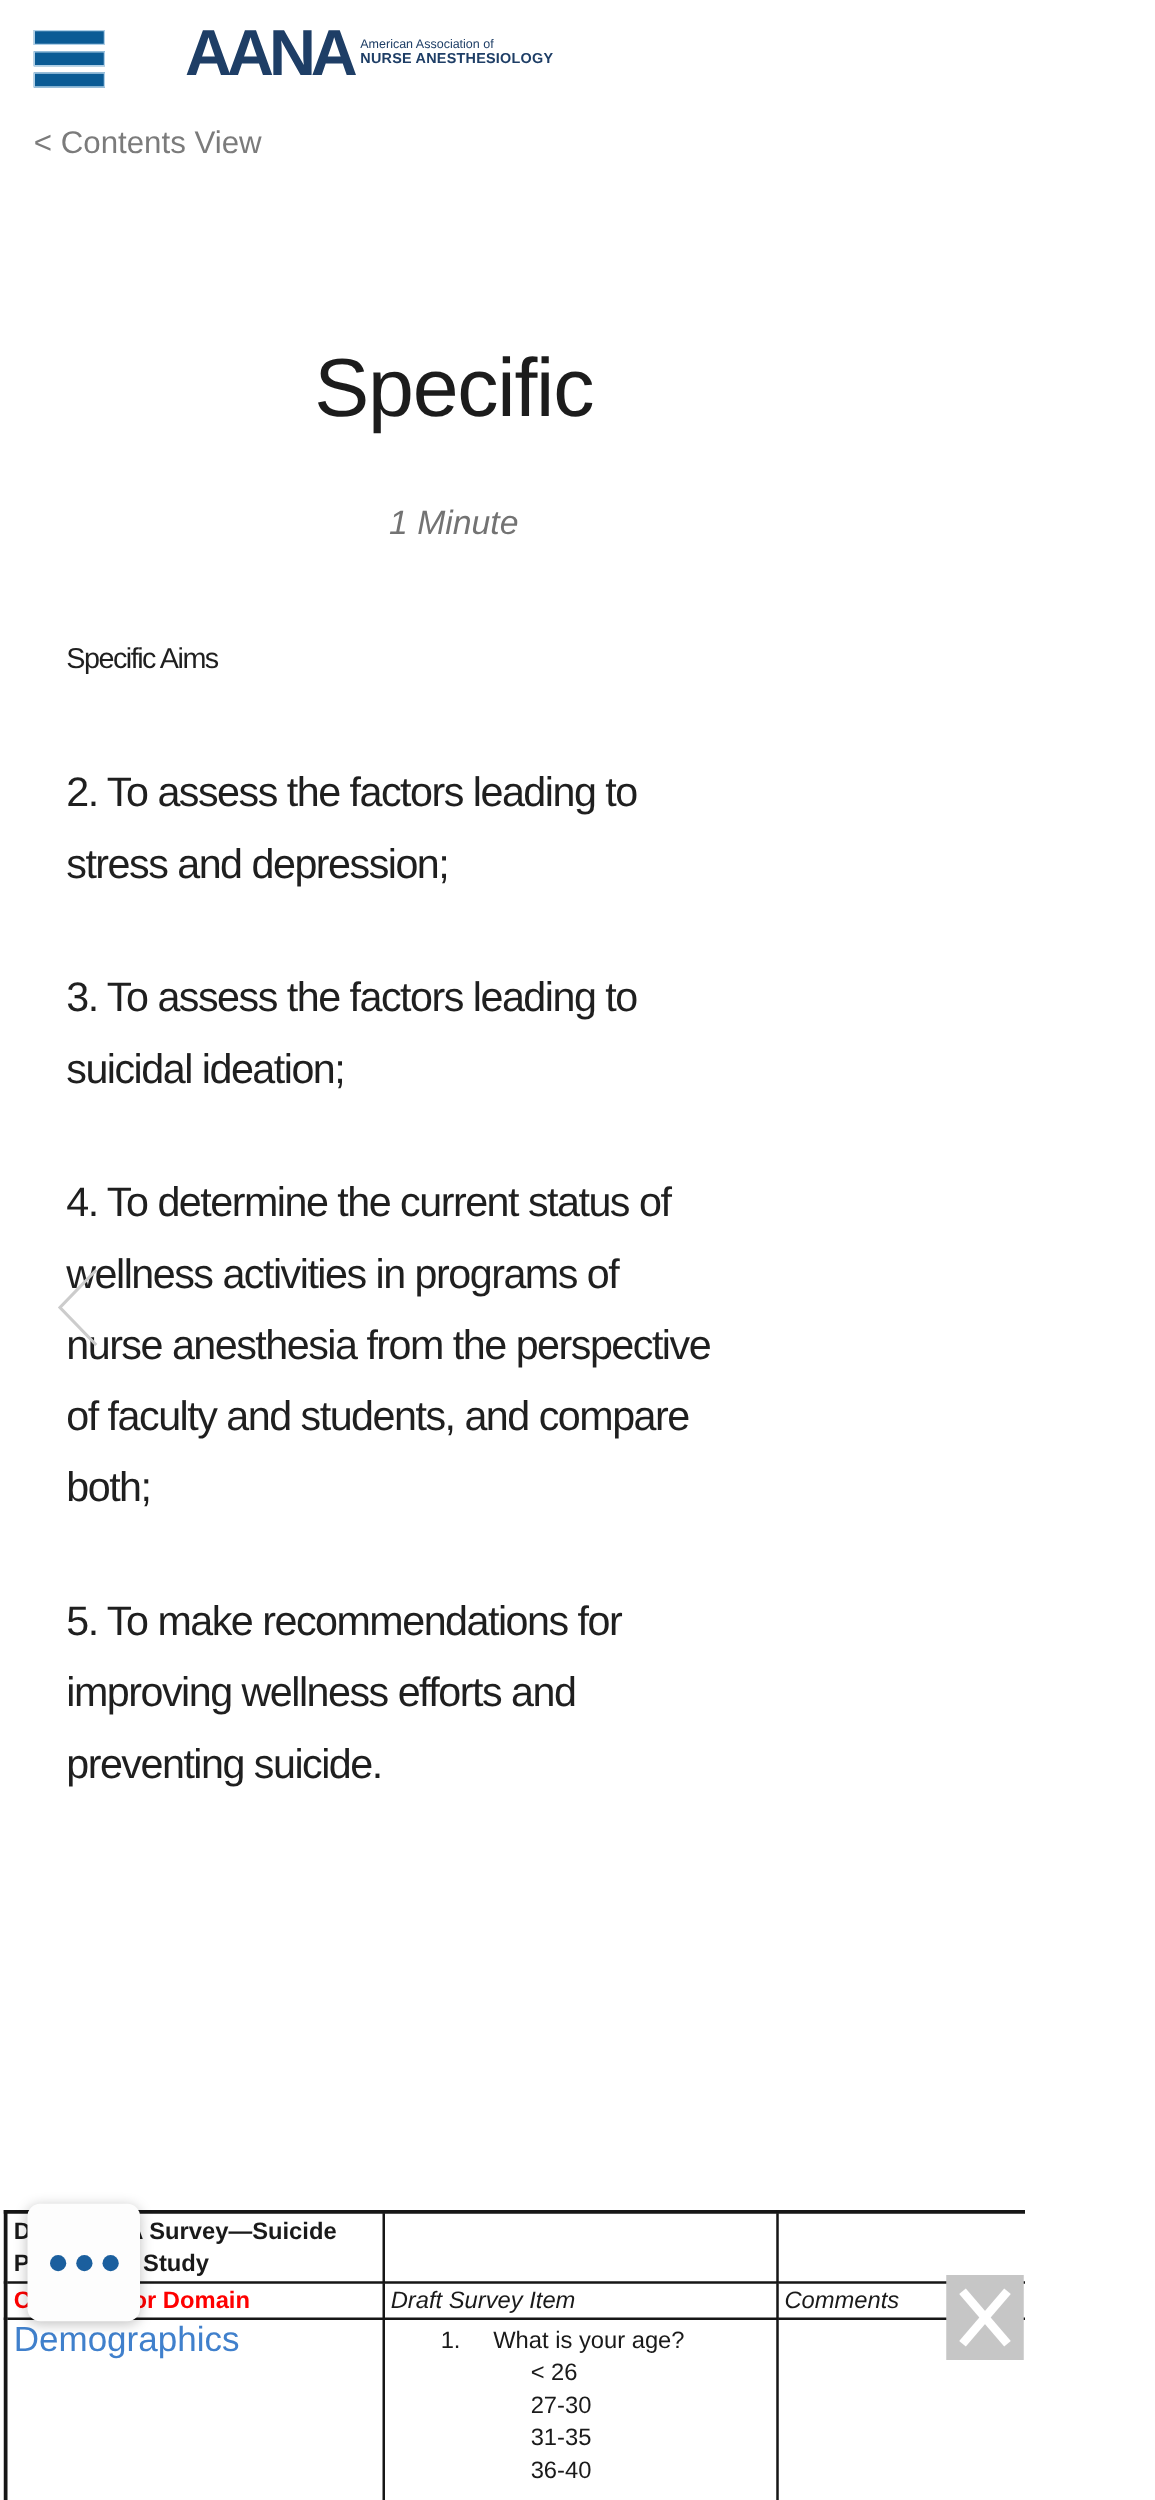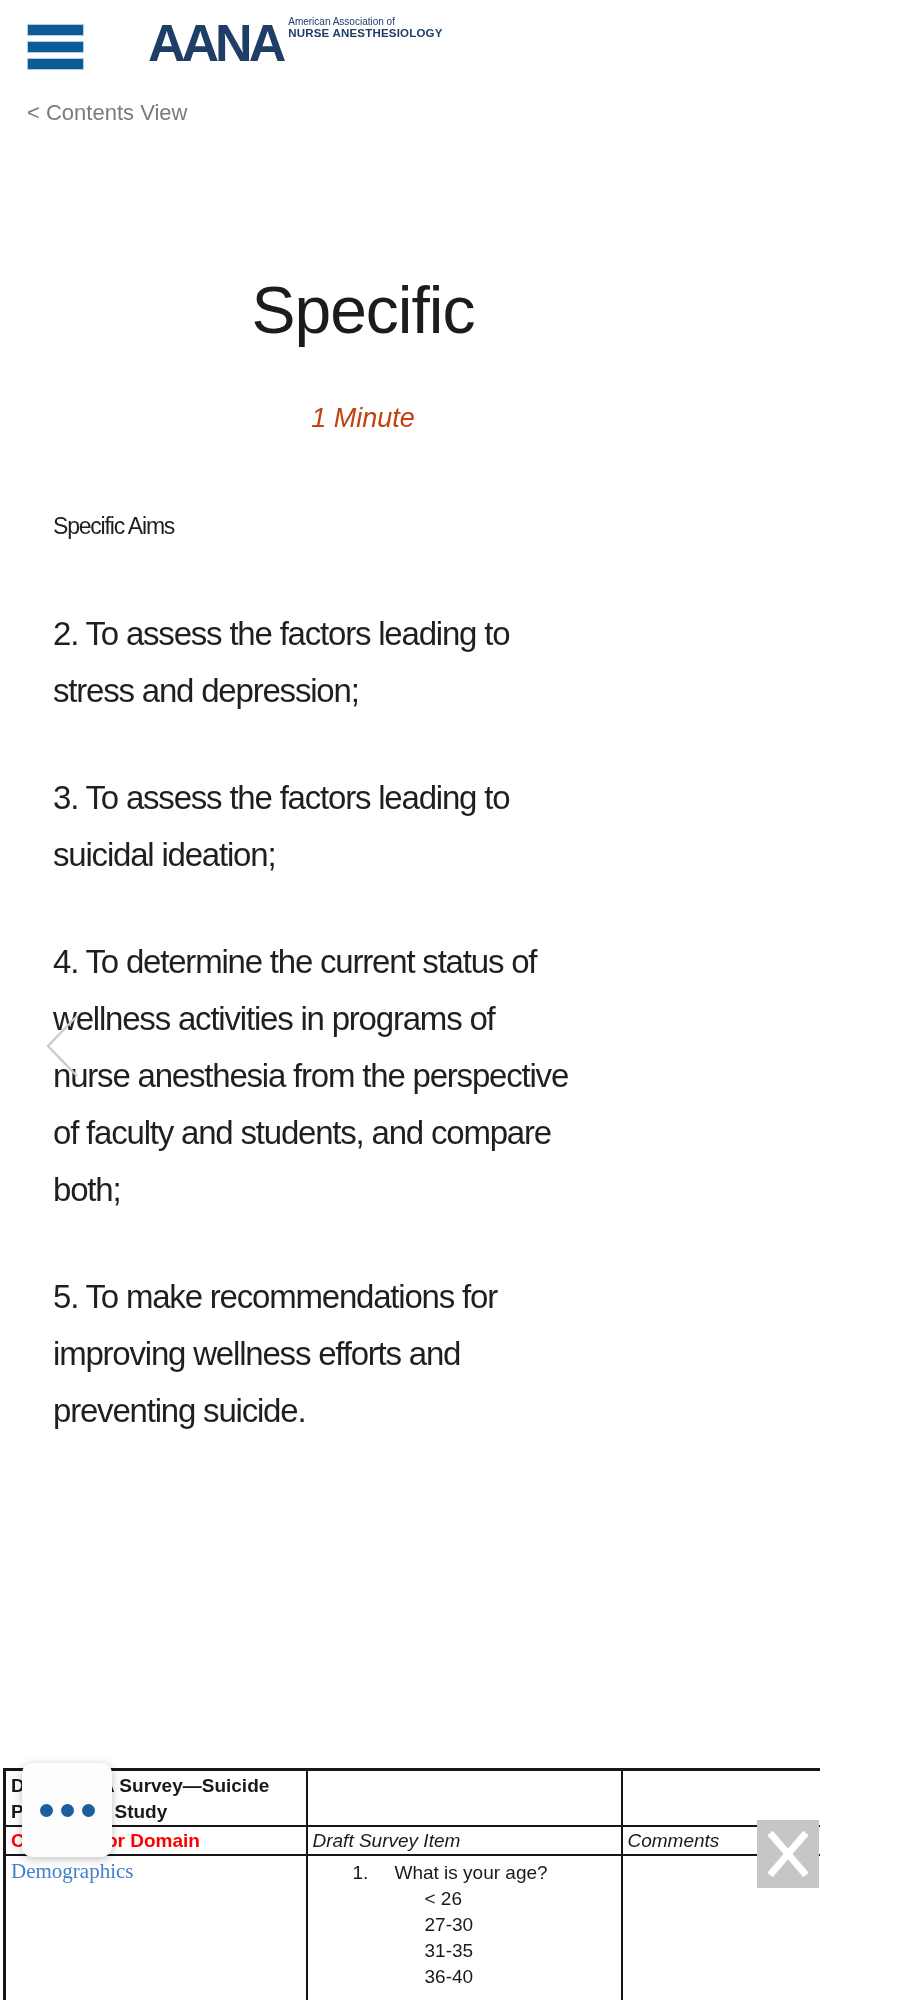--- a/index.html
+++ b/index.html
@@ -4,49 +4,49 @@
 <style>
   html,body{margin:0;padding:0;}
   body{font-family:"Liberation Sans", sans-serif; background:#ffffff;}
   #page{position:relative;width:820px;height:2000px;background:#ffffff;overflow:hidden;}
 
   
   .menu-btn{position:absolute;left:27px;top:24px;width:57px;height:46px;display:flex;flex-direction:column;justify-content:space-between;background:none;border:none;padding:0;cursor:pointer;}
   .menu-bar{height:12px;background:#0b5b95;border:1px solid #aecfe7;box-sizing:border-box;}
   .logo{position:absolute;left:148px;top:16px;display:flex;align-items:flex-start;cursor:pointer;}
   .logo-word{font-size:52px;font-weight:bold;color:#1e3e66;letter-spacing:-4px;line-height:54px;}
-  .logo-tag{margin-left:6px;color:#1e3e66;}
+  .logo-tag{margin-left:6px;margin-top:14px;color:#1e3e66;}
   .logo-tag .tag1{font-size:10px;line-height:11px;}
   .logo-tag .tag2{font-size:11.5px;font-weight:bold;line-height:13px;letter-spacing:0.2px;}
 
-  .back-link{position:absolute;left:27px;top:100px;font-size:22px;color:#7b7b7b;text-decoration:none;cursor:pointer;}
+  .back-link{position:absolute;left:27px;top:100px;font-size:25px;color:#7b7b7b;text-decoration:none;cursor:pointer;}
 
   
   .section-title{position:absolute;left:53px;top:174px;width:620px;text-align:center;font-size:45px;font-weight:bold;color:#176ca6;letter-spacing:-1.5px;}
   .slide-title{position:absolute;left:53px;top:272px;width:620px;text-align:center;font-size:66px;font-weight:400;color:#1c1c1c;letter-spacing:-1px;}
-  .duration{position:absolute;left:53px;top:403px;width:620px;text-align:center;font-size:27px;font-style:italic;color:#c2410c;}
+  .duration{position:absolute;left:53px;top:403px;width:620px;text-align:center;font-size:27px;font-style:italic;color:#737373;}
 
   
   .aims{position:absolute;left:53px;top:498px;width:660px;font-size:33px;line-height:57px;letter-spacing:-1.2px;color:#1f1f1f;}
   .aims .heading{margin:0 0 50px 0;white-space:pre;font-weight:400;font-size:23px;}
   .aims p{margin:0 0 50px 0;white-space:pre;}
 
   
   .nav-arrow{position:absolute;background:none;border:none;padding:0;cursor:pointer;}
   .prev-arrow{left:40px;top:1008px;}
   .next-arrow{left:850px;top:1006px;}
 
   
   .survey-table{position:absolute;left:3px;top:1768px;width:918px;border-collapse:collapse;table-layout:fixed;font-size:19px;color:#1a1a1a;background:#fff;}
   .survey-table td{border:2px solid #161616;padding:0 5px;vertical-align:top;box-sizing:border-box;}
   .survey-table{border:3px solid #161616;}
   .t-title{font-weight:bold;line-height:26px;white-space:pre;padding-top:2px;}
   .t-domain-head{color:#fe0000;font-weight:bold;line-height:27px;}
   .t-italic{font-style:italic;line-height:27px;}
-  .t-demographics{color:#4080cc;font-size:21px;line-height:27px;padding-top:2px;font-family:Liberation Serif, serif;}
+  .t-demographics{color:#4080cc;font-size:28px;line-height:27px;padding-top:2px;}
   .q-line{display:flex;margin-top:4px;line-height:26px;}
   .q-num{margin-left:40px;width:42px;}
   .q-options{margin-left:112px;line-height:26px;}
   .q-options div{white-space:pre;}
 
   
   .more-btn{position:absolute;left:22px;top:1763px;width:90px;height:94px;background:#fdfdfd;border:none;border-radius:10px;box-shadow:0 2px 10px rgba(0,0,0,0.25);display:flex;align-items:center;justify-content:center;gap:8px;cursor:pointer;z-index:5;}
   .more-dot{width:13px;height:13px;border-radius:50%;background:#1b5f9e;}
   .close-btn{position:absolute;left:757px;top:1820px;width:62px;height:68px;background:#c6c6c6;border:none;display:flex;align-items:center;justify-content:center;cursor:pointer;z-index:5;}
 </style>

